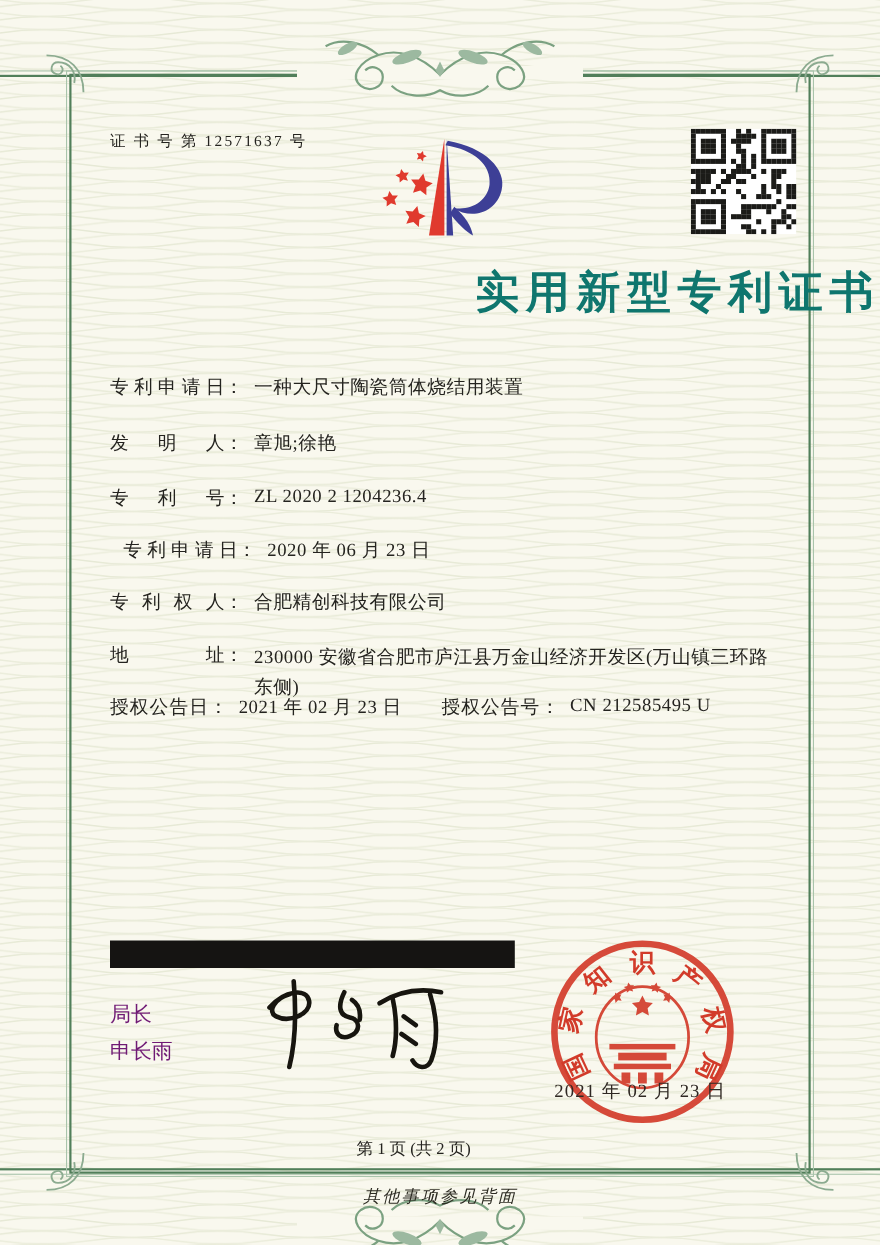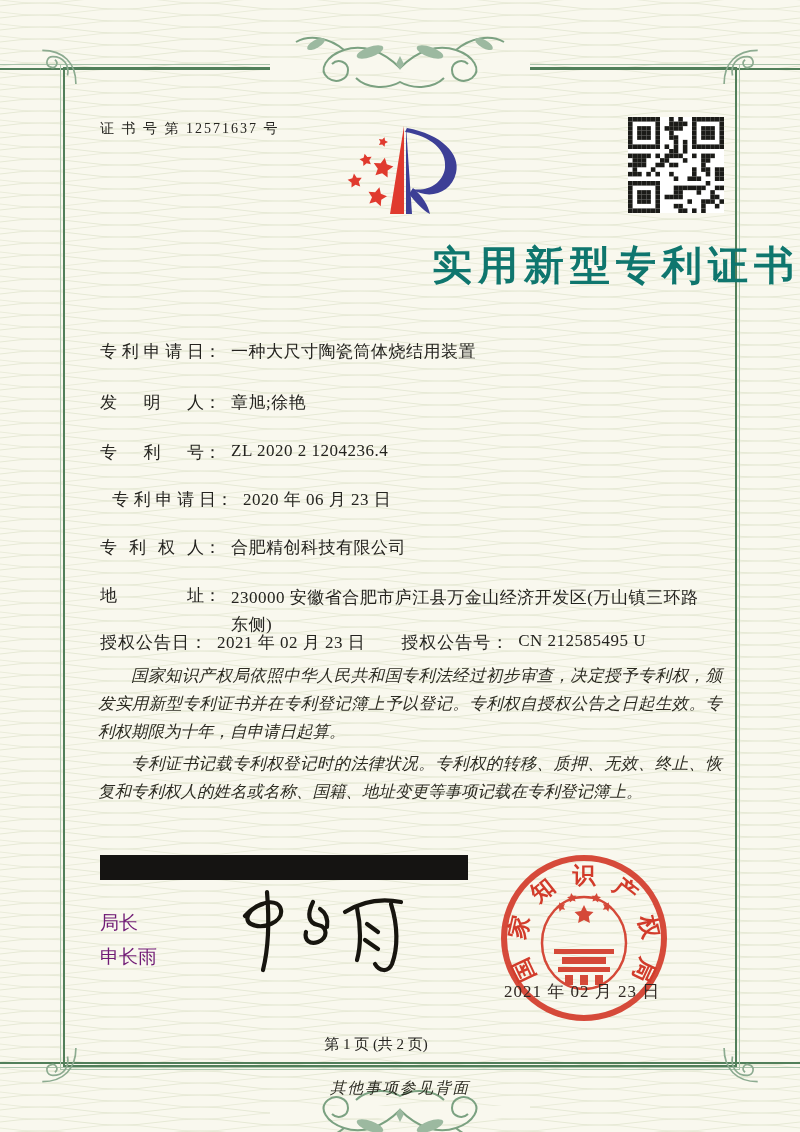--- a/index.html
+++ b/index.html
@@ -389,24 +389,20 @@
       <span class="glabel">授权公告日</span>
         <span class="fcolon">：</span>
       <span class="fvalue">2021 年 02 月 23 日</span>
       <span class="grant-gap"></span>
       <span class="glabel">授权公告号</span>
         <span class="fcolon">：</span>
       <span class="fvalue">CN 212585495 U</span>
     </div>
   </div>
 
-  <div class="paras">
-    <p>国家知识产权局依照中华人民共和国专利法经过初步审查，决定授予专利权，颁发实用新型专利证书并在专利登记簿上予以登记。专利权自授权公告之日起生效。专利权期限为十年，自申请日起算。</p>
-    <p>专利证书记载专利权登记时的法律状况。专利权的转移、质押、无效、终止、恢复和专利权人的姓名或名称、国籍、地址变更等事项记载在专利登记簿上。</p>
-  </div>
 
   <div class="redaction"></div>
 
   <div class="director">
     <div>局长</div>
     <div>申长雨</div>
   </div>
 
   <svg class="signature" viewBox="0 0 215 102">
     <g stroke="#17150f" stroke-width="4.2" fill="none" stroke-linecap="round" stroke-linejoin="round">

